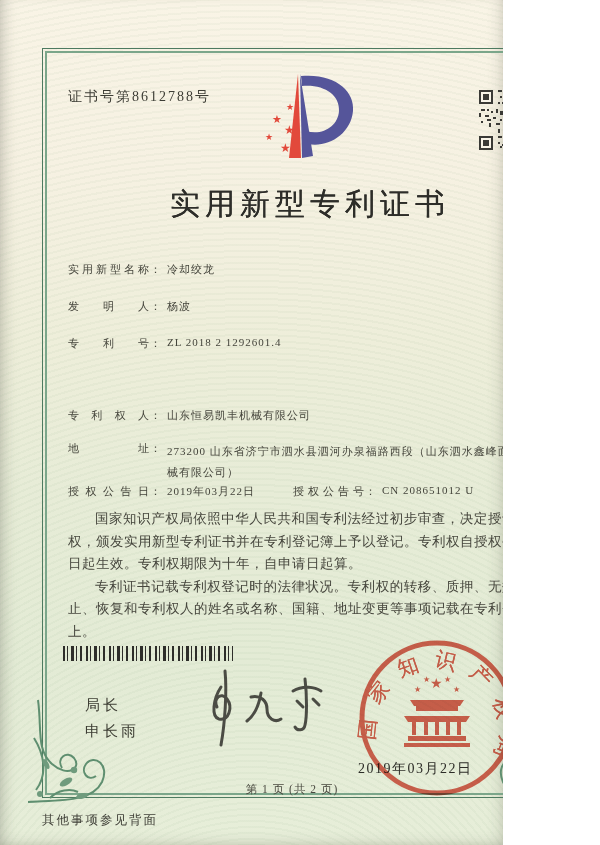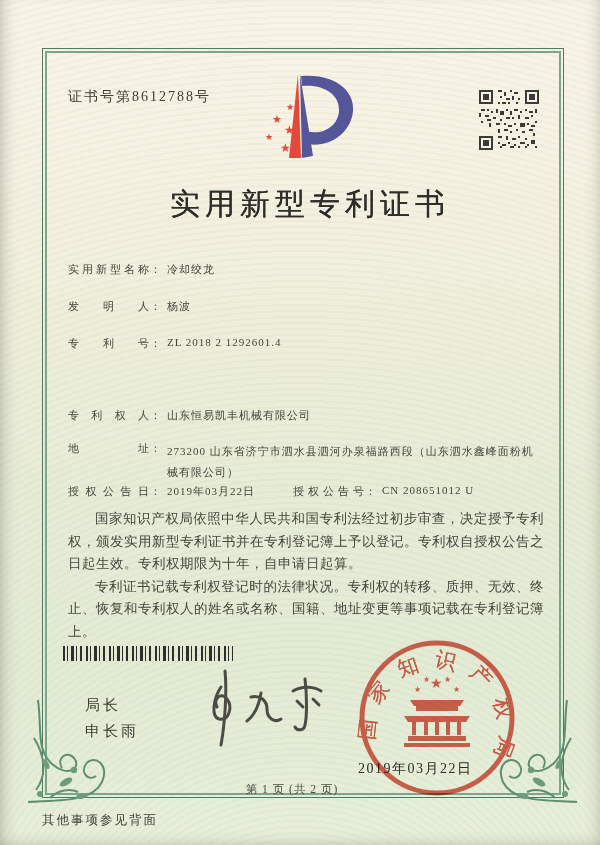--- a/index.html
+++ b/index.html
@@ -1,17 +1,17 @@
 <!DOCTYPE html>
 <html><head>
 <meta charset="utf-8">
 <style>
   html,body{margin:0;padding:0;background:#ffffff;}
   .paper{
-    position:relative;width:600px;height:845px;overflow:hidden;
+    position:relative;width:503px;height:845px;overflow:hidden;
     font-family:"Liberation Serif","DejaVu Serif",serif;
     background:linear-gradient(180deg,#f9f4e6 0%,#f6f1e2 20%,#eeeeda 40%,#e7ecd7 58%,#e3ebd5 78%,#e7eed9 100%);
     box-shadow:inset 14px 0 16px -12px rgba(90,90,80,.35), inset -12px 0 14px -10px rgba(120,120,105,.3), inset 0 -10px 12px -8px rgba(120,120,105,.25);
   }
   .paper::before{
     content:"";position:absolute;inset:0;pointer-events:none;
     background:repeating-radial-gradient(circle at 50% 120%, rgba(104,148,104,.05) 0 2px, rgba(0,0,0,0) 2px 6px);
   }
   .frame{
     position:absolute;left:42px;top:48px;width:520px;height:748px;

